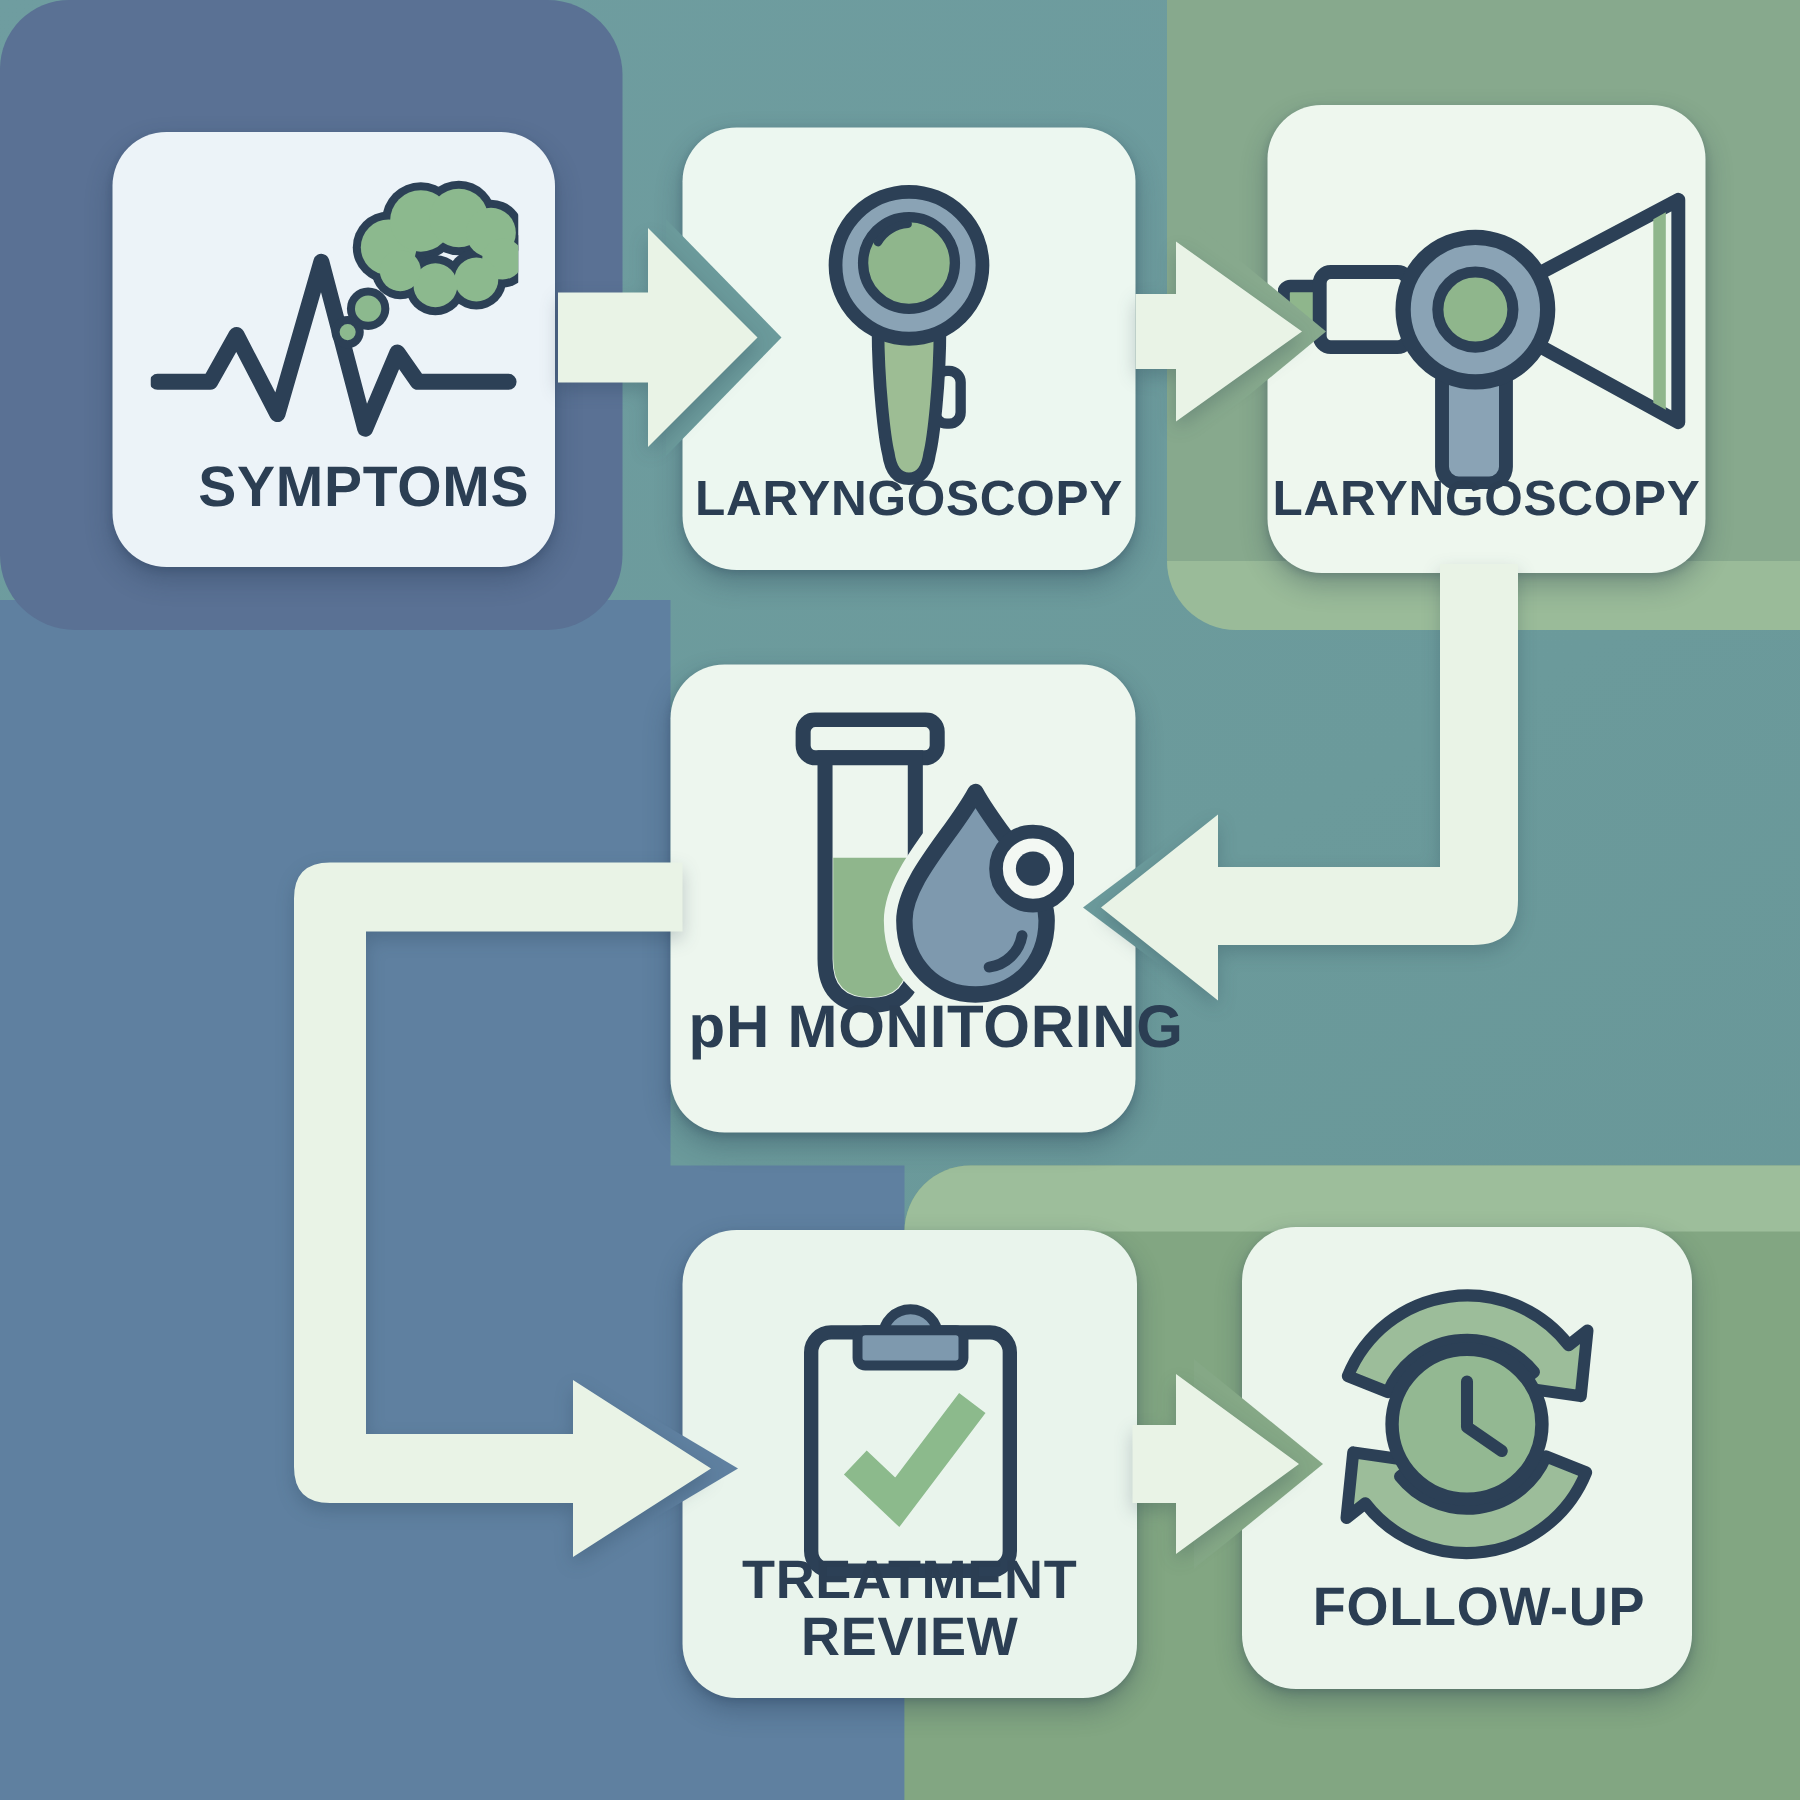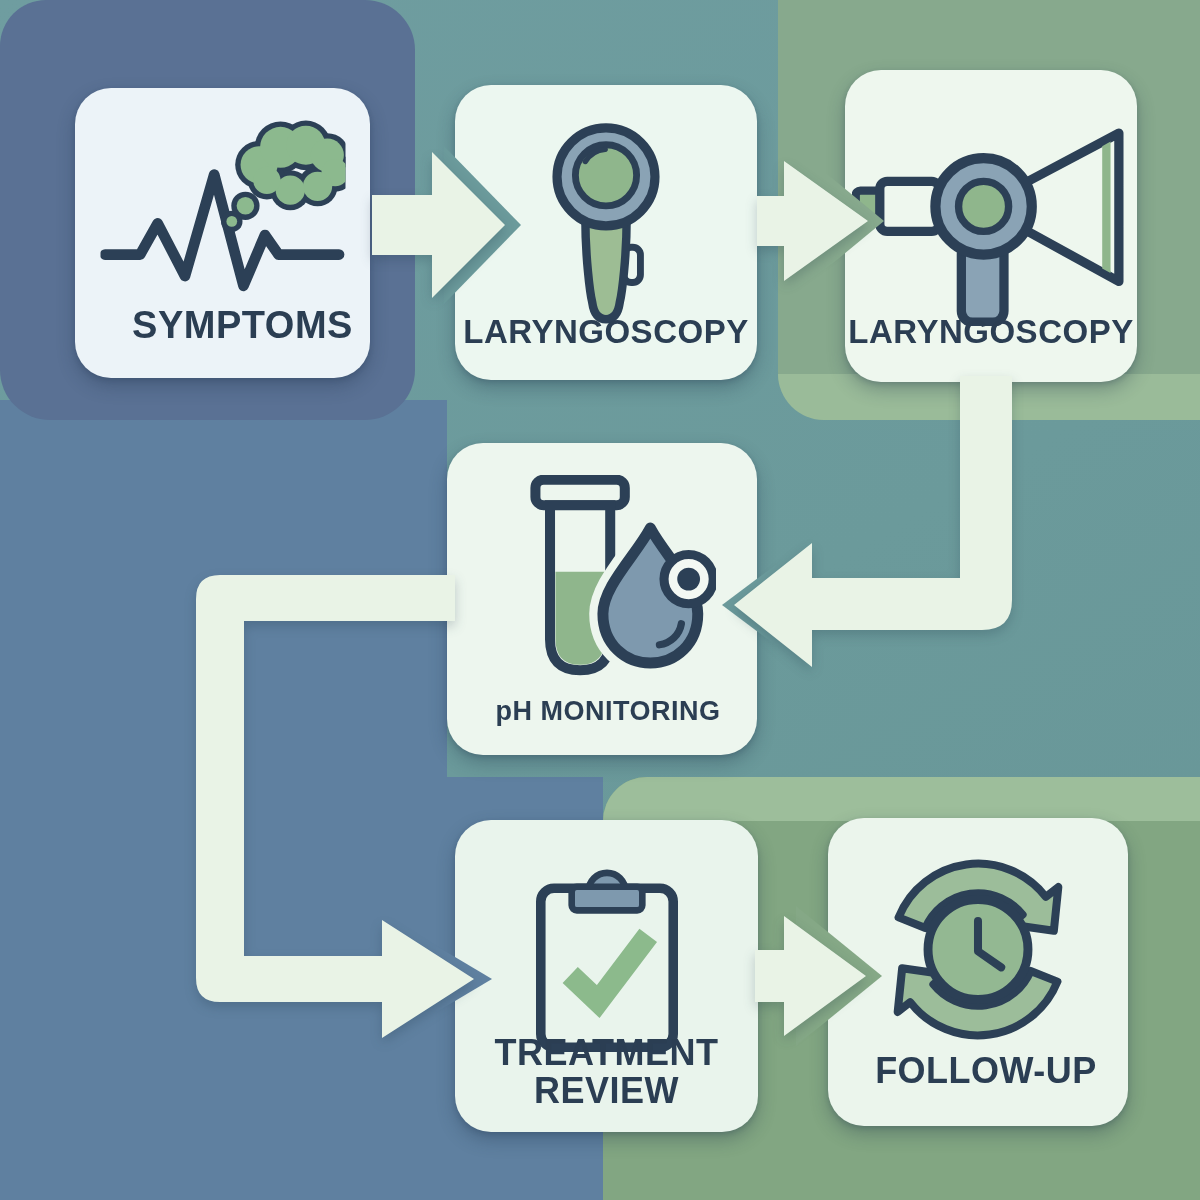--- a/index.html
+++ b/index.html
@@ -38,21 +38,21 @@
   #card-symptoms .icon-wrap{top:32px;}
   #card-symptoms .label{bottom:32px;font-size:38px;padding-left:40px;}
   #card-laryngoscopy-1{left:455px;top:85px; width:302px;height:295px;background:#ecf7f0;}
   #card-laryngoscopy-1 .icon-wrap{top:26px;}
   #card-laryngoscopy-1 .label{bottom:30px;font-size:33px;white-space:nowrap;}
   #card-laryngoscopy-2{left:845px;top:70px; width:292px;height:312px;background:#eef7ee;}
   #card-laryngoscopy-2 .icon-wrap{top:52px;}
   #card-laryngoscopy-2 .label{bottom:32px;font-size:33px;white-space:nowrap;}
   #card-ph         {left:447px;top:443px;width:310px;height:312px;background:#edf6ee;}
   #card-ph .icon-wrap{top:32px;}
-  #card-ph .label{bottom:30px;font-size:27px;white-space:nowrap;margin-left:12px;}
+  #card-ph .label{bottom:49px;font-size:40px;white-space:nowrap;margin-left:12px;}
   #card-treatment  {left:455px;top:820px;width:303px;height:312px;background:#e9f4ec;}
   #card-treatment .icon-wrap{top:30px;}
   #card-treatment .label{bottom:22px;font-size:36px;}
   #card-treatment .label span{display:inline-block;max-width:240px;}
   #card-followup   {left:828px;top:818px;width:300px;height:308px;background:#ebf5ec;}
   #card-followup .icon-wrap{top:26px;}
   #card-followup .label{bottom:36px;font-size:36px;white-space:nowrap;padding-left:16px;}
   
   #connector-layer{position:absolute;left:0;top:0;width:1200px;height:1200px;
     z-index:3;pointer-events:none;}

